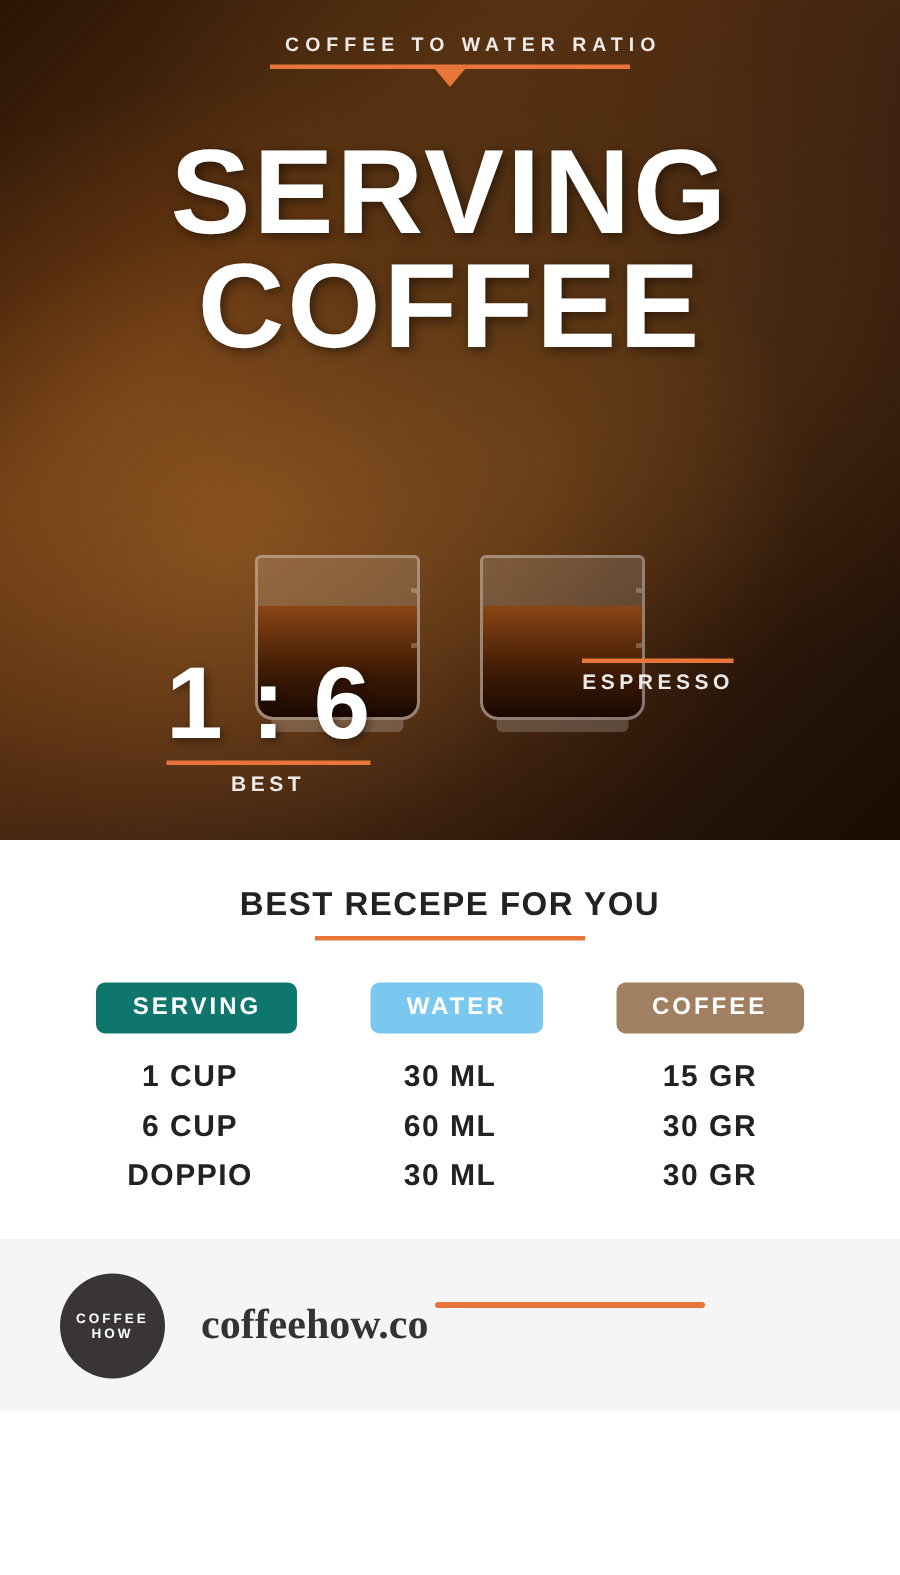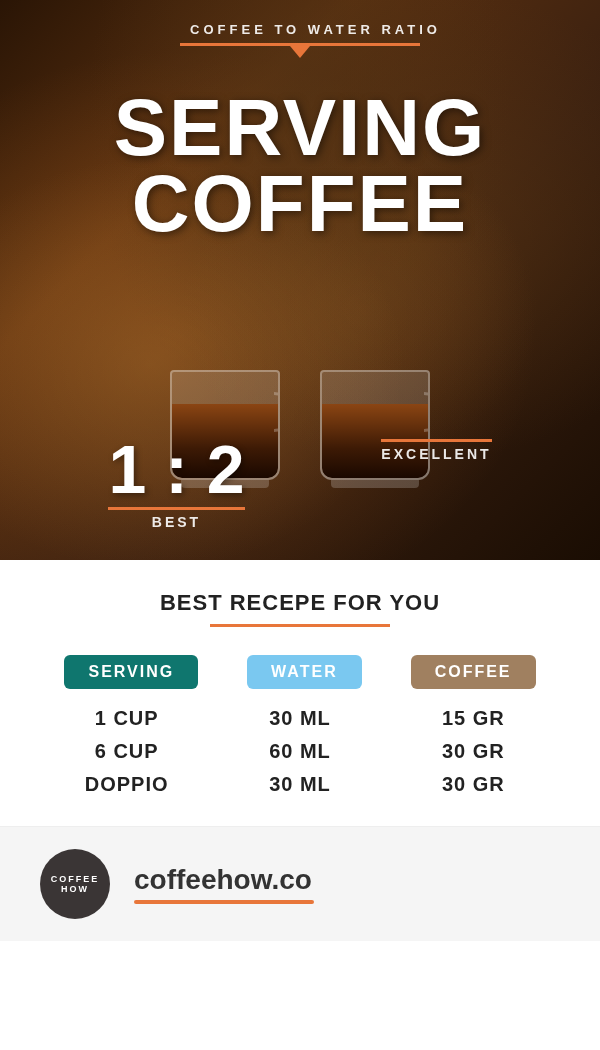--- a/index.html
+++ b/index.html
@@ -291,22 +291,23 @@
 
     .logo-text-bottom {
       font-size: 9px;
       font-weight: 800;
       color: #fff;
       letter-spacing: 2px;
     }
 
     .footer-right {
       display: flex;
-      flex-direction: column;
+      flex-direction: row;
       gap: 4px;
+      font-family: Liberation Serif, serif;
     }
 
     .footer-url {
       font-size: 28px;
       font-weight: 700;
       color: #333;
       letter-spacing: 0;
     }
 
     .footer-url-underline {
@@ -350,27 +351,27 @@
         <div class="cup-foam"></div>
         <div class="cup-liquid"></div>
         <div class="cup-handle"></div>
       </div>
       <div class="cup-base"></div>
     </div>
   </div>
 
   <div class="ratio-section">
     <div class="ratio-item">
-      <div class="ratio-number">1 : 2</div>
+      <div class="ratio-number">1 : 6</div>
       <div class="ratio-underline"></div>
       <div class="ratio-label">BEST</div>
     </div>
     <div class="ratio-item">
       <div class="ratio-underline"></div>
-      <div class="ratio-label">EXCELLENT</div>
+      <div class="ratio-label">ESPRESSO</div>
     </div>
   </div>
 </div>
 
 <div class="recipe-section">
   <div class="recipe-title">BEST RECEPE FOR YOU</div>
   <div class="recipe-underline"></div>
 
   <div class="recipe-table">
 

